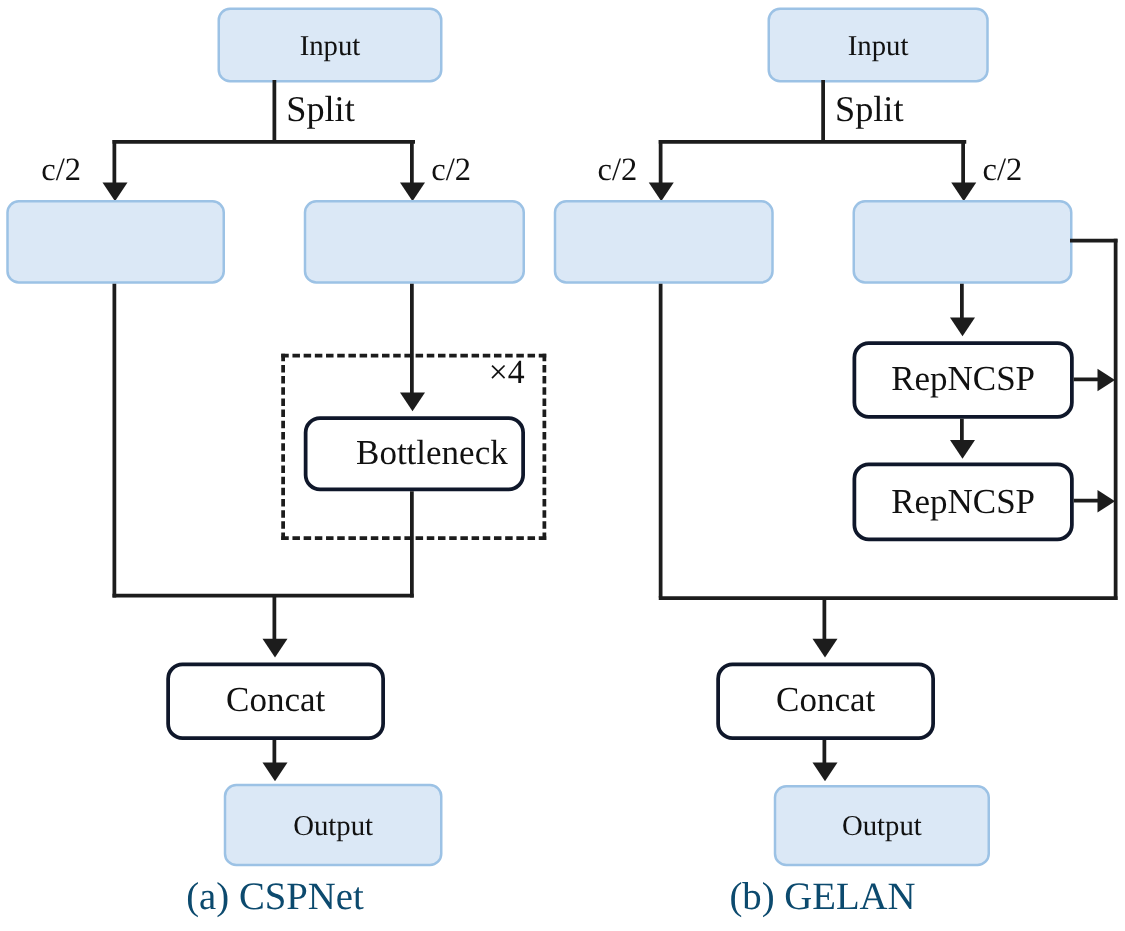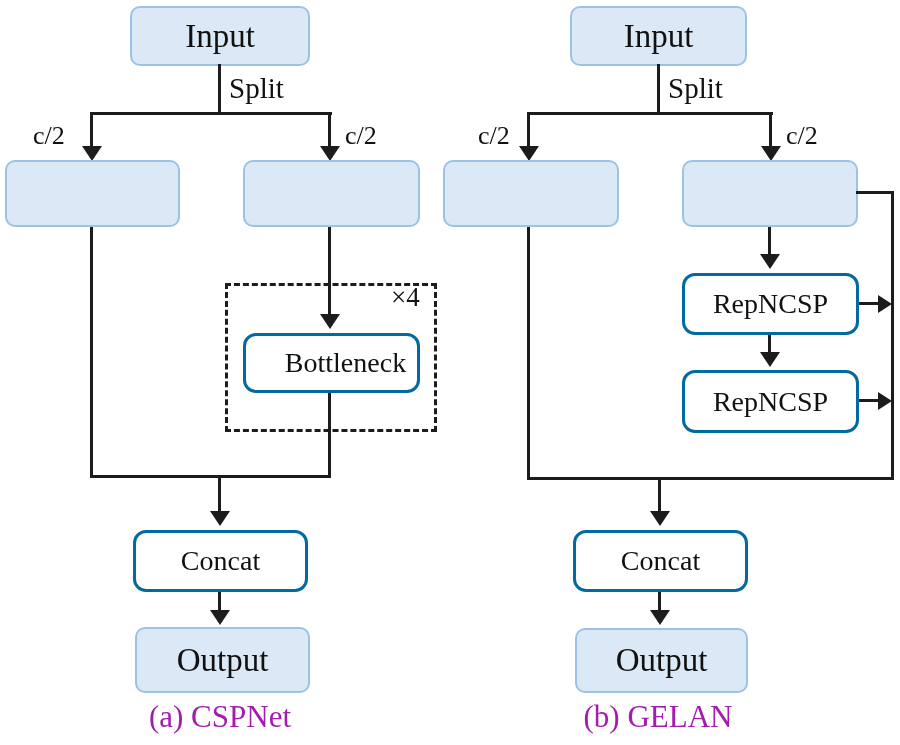--- a/index.html
+++ b/index.html
@@ -6,25 +6,25 @@
   .canvas{
     position:relative;width:900px;height:745px;background:#ffffff;
     font-family:"Liberation Serif","DejaVu Serif",serif;color:#111111;overflow:hidden;
   }
   
   .node{
     position:absolute;box-sizing:border-box;display:flex;align-items:center;justify-content:center;
     font-size:28px;line-height:1;color:#111111;
   }
   .fill{background:#dbe8f6;border:2px solid #9cc2e5;border-radius:10px;}
-  .accent{background:#ffffff;border:3px solid #0369a1;border-radius:13px;}
-  .big{font-size:33px;}
+  .accent{background:#ffffff;border:3px solid #0f172a;border-radius:13px;}
+  .big{font-size:23px;margin-left:44px;}
   
   .lbl{position:absolute;font-size:27px;line-height:1;white-space:nowrap;color:#111111;}
-  .cap{position:absolute;font-size:31px;text-align:center;color:#a21caf;}
+  .cap{position:absolute;font-size:31px;text-align:center;color:#0c4a6e;}
   
   .v{position:absolute;width:3px;background:#1c1c1c;}
   .h{position:absolute;height:3px;background:#1c1c1c;}
   .head-down{
     position:absolute;width:0;height:0;
     border-left:10px solid transparent;border-right:10px solid transparent;border-top:15px solid #1c1c1c;
   }
   .head-right{
     position:absolute;width:0;height:0;
     border-top:9px solid transparent;border-bottom:9px solid transparent;border-left:14px solid #1c1c1c;

